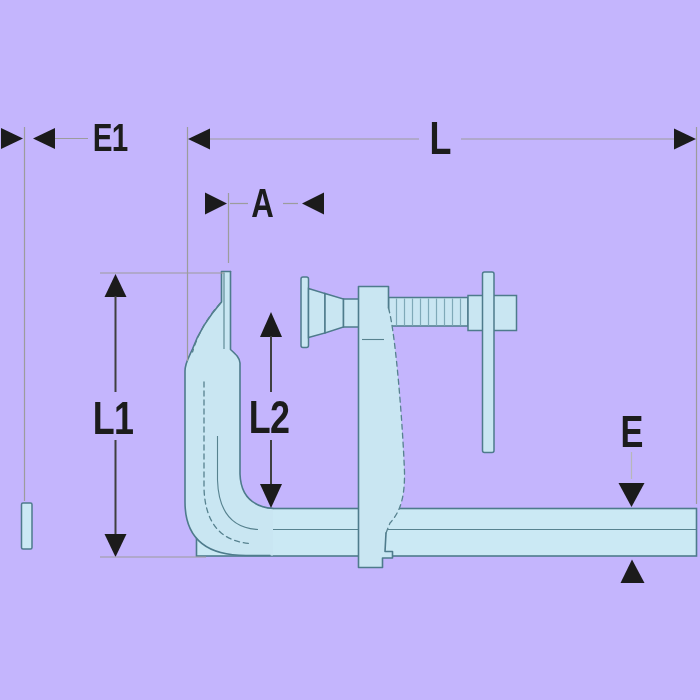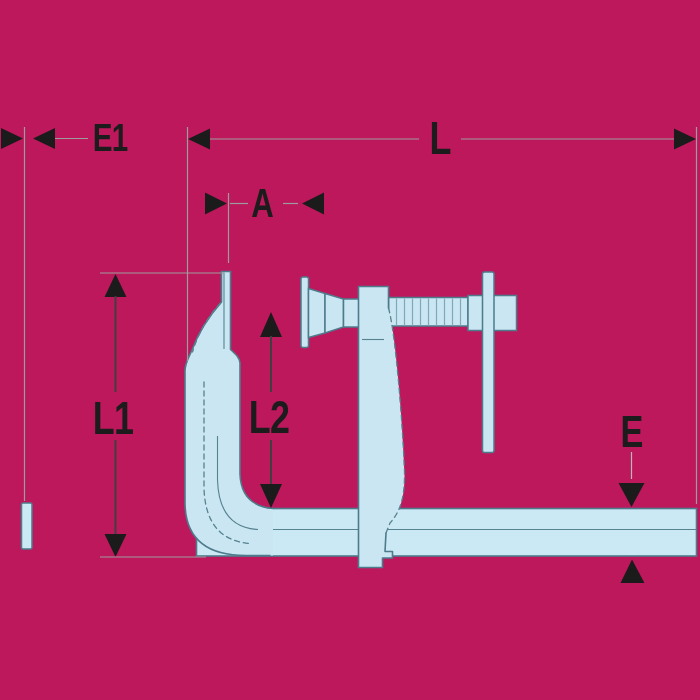--- a/index.html
+++ b/index.html
@@ -1,16 +1,16 @@
 <!DOCTYPE html>
 <html><head>
 <meta charset="utf-8">
 <style>
   html,body{margin:0;padding:0;background:#fdfdfd;}
-  .canvas{position:relative;width:700px;height:700px;background:#be185d;overflow:hidden;}
+  .canvas{position:relative;width:700px;height:700px;background:#c4b5fd;overflow:hidden;}
   svg{display:block;}
   .dim-label{
     font-family:"Liberation Sans", sans-serif;
     font-weight:bold;
     fill:#1c1c1c;
     text-anchor:middle;
     letter-spacing:-1px;
   }
   .outline{stroke:#4e7b8c;stroke-width:1.6;fill:none;stroke-linecap:round;stroke-linejoin:round;}
   .thin{stroke:#57828f;stroke-width:1.1;fill:none;}

